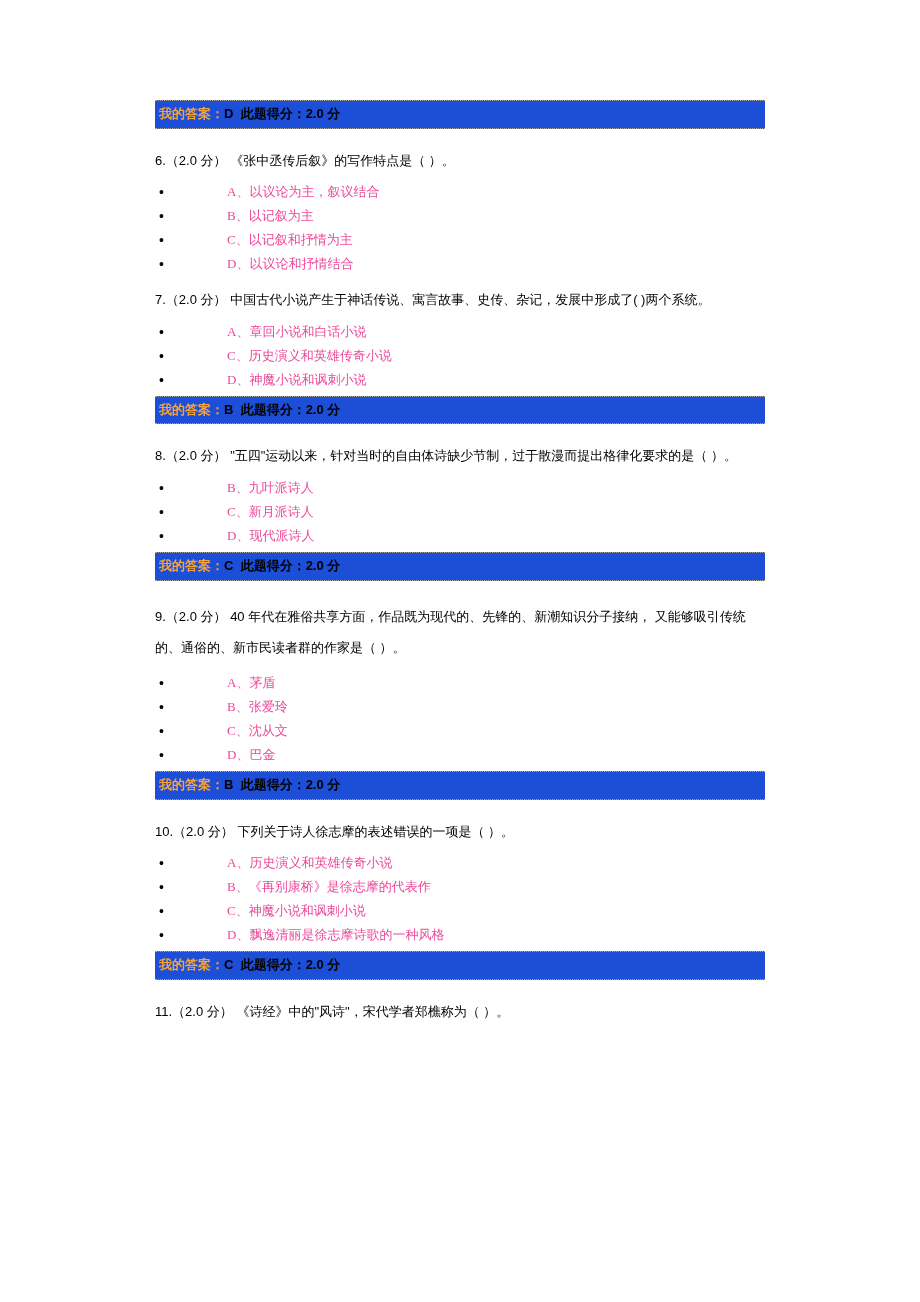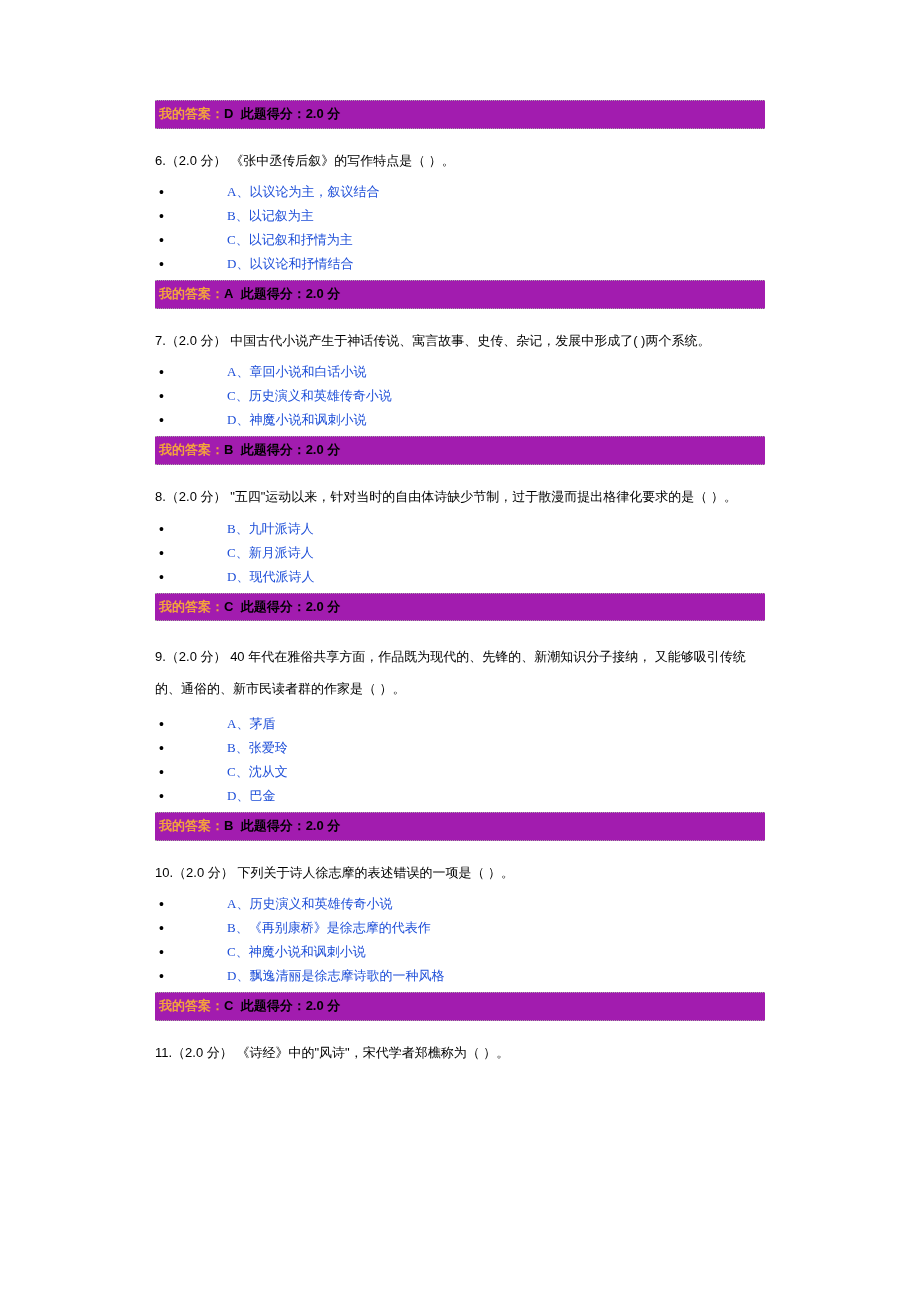--- a/index.html
+++ b/index.html
@@ -8,21 +8,21 @@
     background: #ffffff;
     font-family: "Microsoft YaHei", "SimSun", Arial, sans-serif;
     font-size: 13px;
     color: #000;
     width: 920px;
   }
   .content {
     padding: 100px 155px 60px 155px;
   }
   .answer-row {
-    background: #a21caf;
+    background: #1d4ed8;
     border-top: 1px dotted #aaa;
     border-bottom: 1px dotted #aaa;
     padding: 3px 4px;
     font-size: 13px;
     margin-bottom: 20px;
     line-height: 1.6;
   }
   .answer-label {
     color: #f3a33c;
     font-weight: bold;
@@ -41,21 +41,21 @@
   ul.options {
     list-style: none;
     padding: 0;
     margin: 0 0 4px 0;
   }
   ul.options li {
     display: flex;
     align-items: center;
     padding: 3px 0;
     font-size: 13px;
-    color: #1d4ed8;
+    color: #ec4899;
     font-weight: normal;
   }
   ul.options li::before {
     content: "•";
     color: #000;
     width: 68px;
     text-align: left;
     padding-left: 4px;
     font-size: 14px;
   }
@@ -84,24 +84,20 @@
     <li>
         <span class="opt-text">B、以记叙为主</span>
       </li>
     <li>
         <span class="opt-text">C、以记叙和抒情为主</span>
       </li>
     <li>
         <span class="opt-text">D、以议论和抒情结合</span>
       </li>
   </ul>
-  <div class="answer-row">
-    <span class="answer-label">我的答案：</span><span class="answer-value">A</span>
-    <span class="answer-value">&nbsp;<span>此题得分：</span><span>2.0</span><span> 分</span></span>
-  </div>
 
   <div class="question">
     <span>7.</span><span>（2.0 分）</span><span> 中国古代小说产生于神话传说、寓言故事、史传、杂记，发展中形成了( )两个系统。</span>
   </div>
   <ul class="options">
     <li>
         <span class="opt-text">A、章回小说和白话小说</span>
       </li>
     <li>
         <span class="opt-text">C、历史演义和英雄传奇小说</span>

